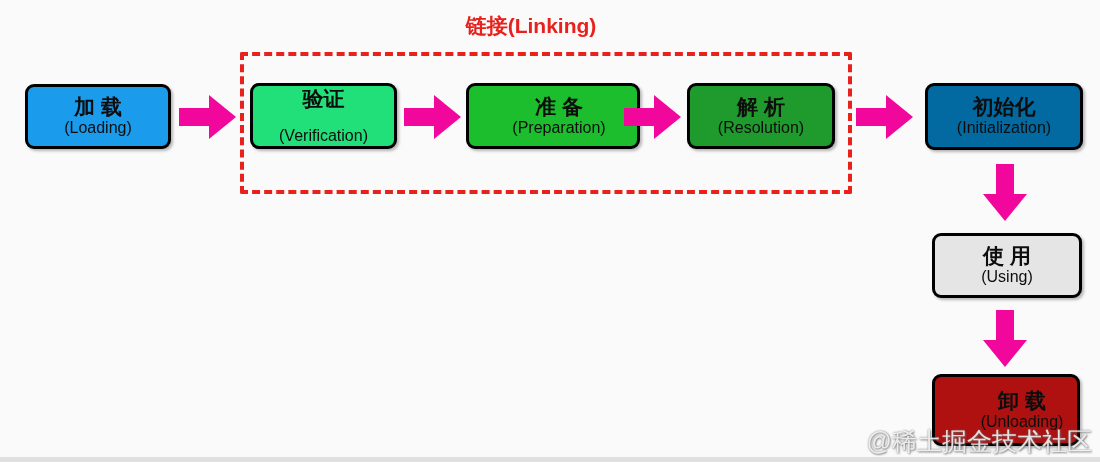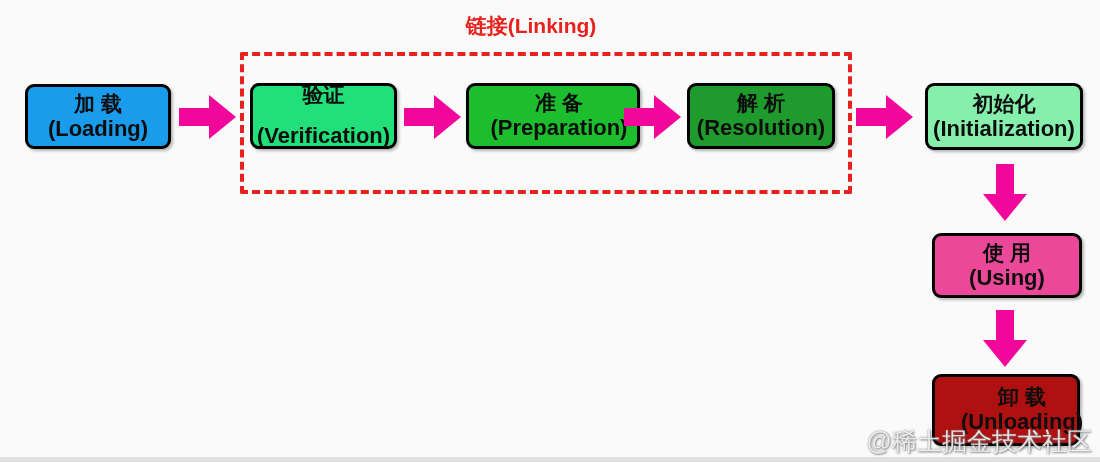--- a/index.html
+++ b/index.html
@@ -39,21 +39,21 @@
     box-shadow: 2px 2px 3px rgba(0,0,0,0.28);
     display: flex;
     flex-direction: column;
     align-items: center;
     justify-content: center;
     text-align: center;
     color: #0d0d0d;
     line-height: 1.15;
   }
   .node .zh { font-size: 21px; font-weight: bold; }
-  .node .en { font-size: 22px; font-weight: bold; }
+  .node .en { font-size: 16px; font-weight: normal; }
   .node-loading        { left: 25px;  top: 84px;  width: 146px; height: 65px; }
   .node-verification   { left: 250px; top: 83px;  width: 147px; height: 66px; gap: 16px; }
   .node-preparation    { left: 466px; top: 83px;  width: 174px; height: 66px; padding-left: 12px; }
   .node-resolution     { left: 687px; top: 83px;  width: 148px; height: 66px; }
   .node-initialization { left: 925px; top: 83px;  width: 158px; height: 67px; }
   .node-using          { left: 932px; top: 233px; width: 150px; height: 65px; }
   .node-unloading      { left: 932px; top: 374px; width: 148px; height: 72px; padding-left: 32px; }
   
   .arrow { position: absolute; display: block; }
   .arrow-a1 { left: 179px; top: 94px; }
@@ -99,26 +99,26 @@
   <div class="node node-preparation" style="background: rgb(28, 190, 46);">
     <span class="zh">准 备</span>
     <span class="en">(Preparation)</span>
   </div>
 
   <div class="node node-resolution" style="background: rgb(31, 154, 44);">
     <span class="zh">解 析</span>
     <span class="en">(Resolution)</span>
   </div>
 
-  <div class="node node-initialization" style="background: #86efac;">
+  <div class="node node-initialization" style="background: #0369a1;">
     <span class="zh">初始化</span>
     <span class="en">(Initialization)</span>
   </div>
 
-  <div class="node node-using" style="background: #ec4899;">
+  <div class="node node-using" style="background: #e5e5e5;">
     <span class="zh">使 用</span>
     <span class="en">(Using)</span>
   </div>
 
   <div class="node node-unloading" style="background: rgb(175, 17, 17);">
     <span class="zh">卸 载</span>
     <span class="en">(Unloading)</span>
   </div>
 
   <svg class="arrow arrow-a1" width="58" height="46" viewBox="0 0 58 46">

